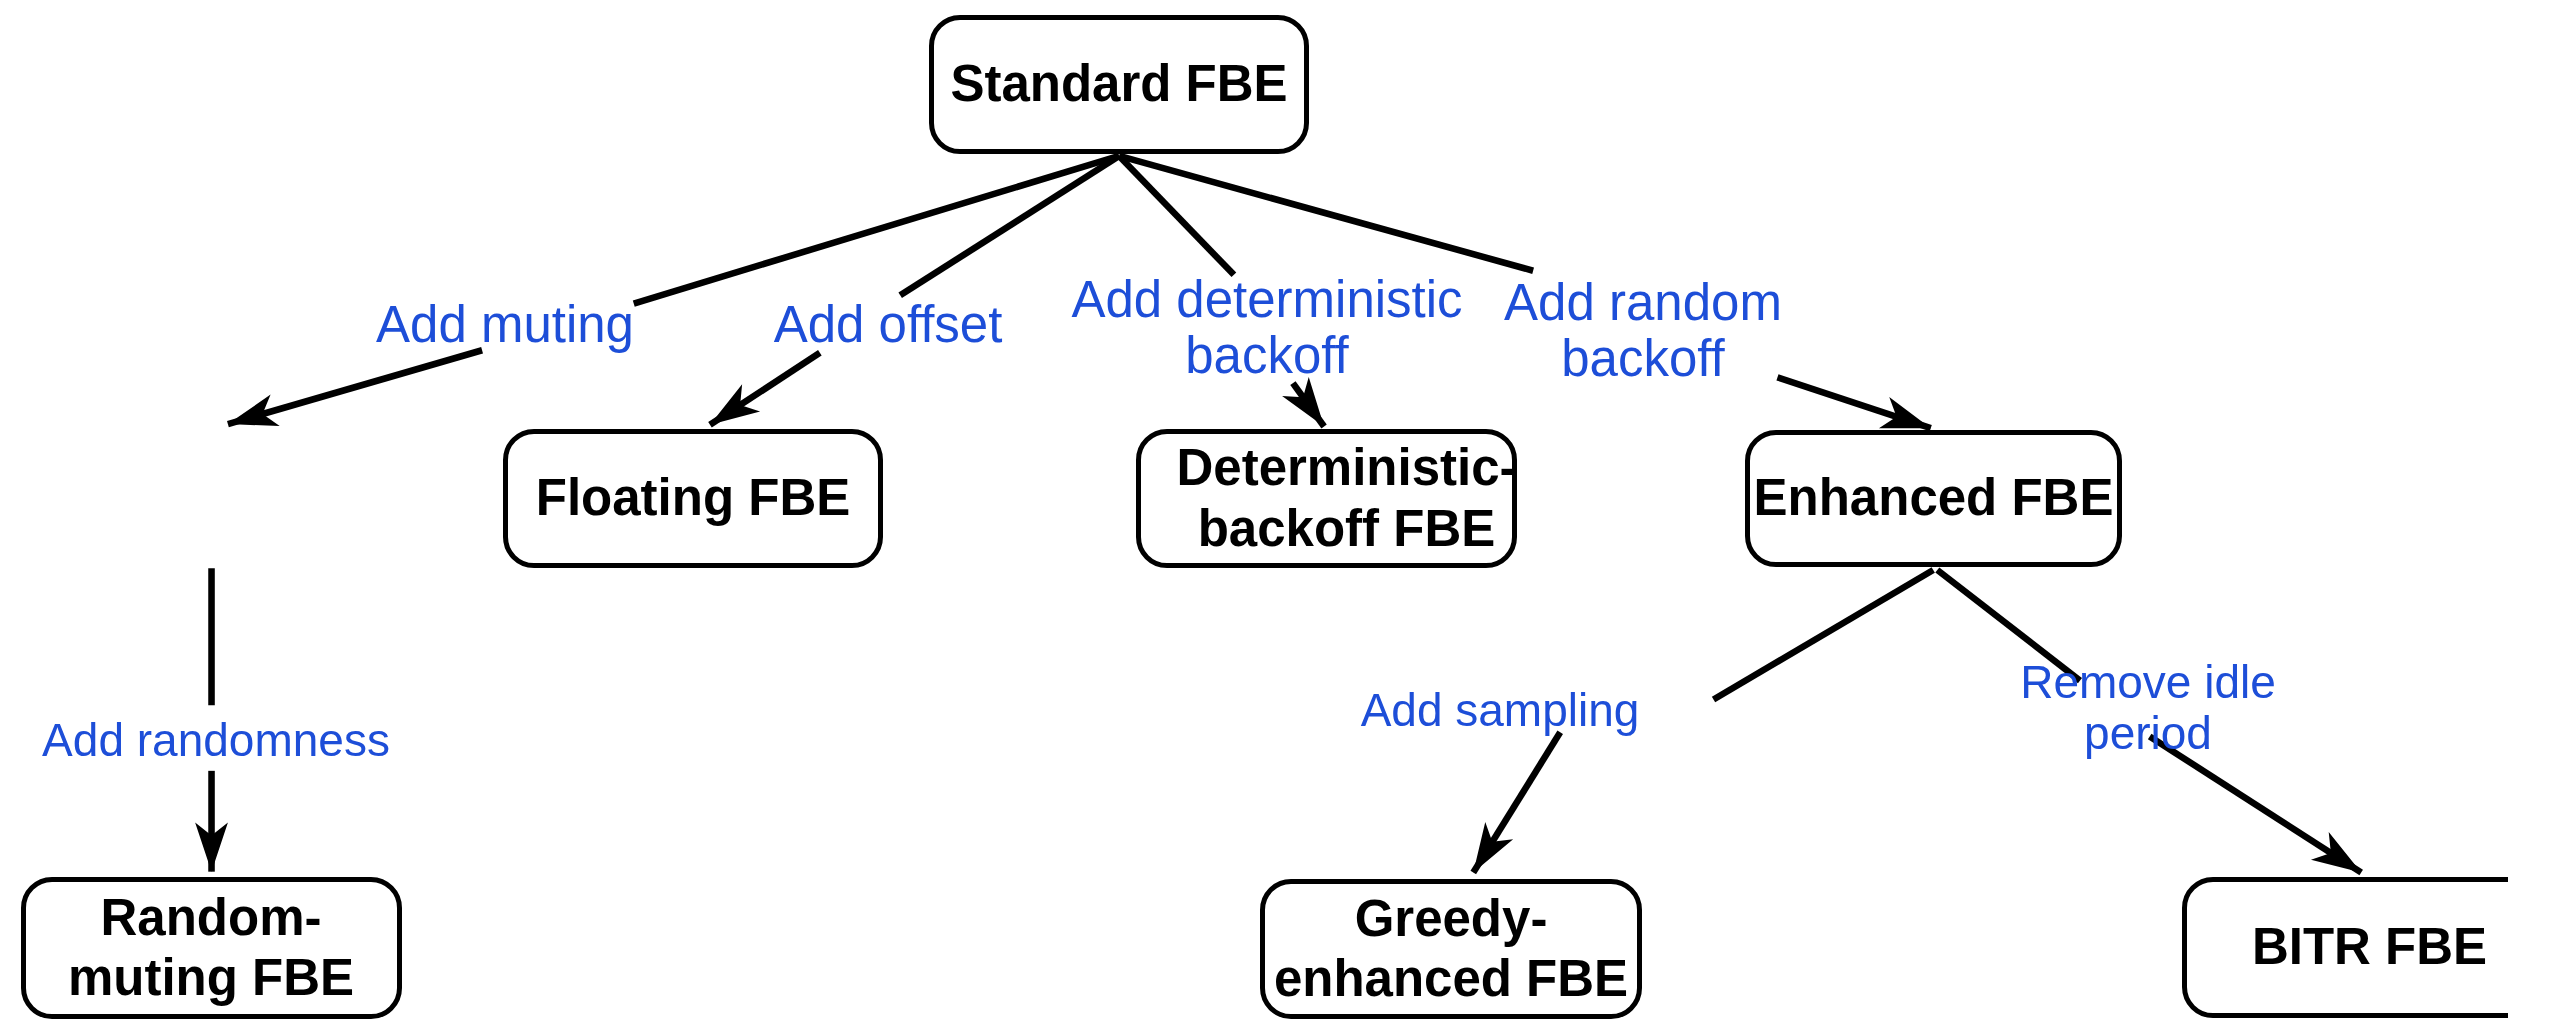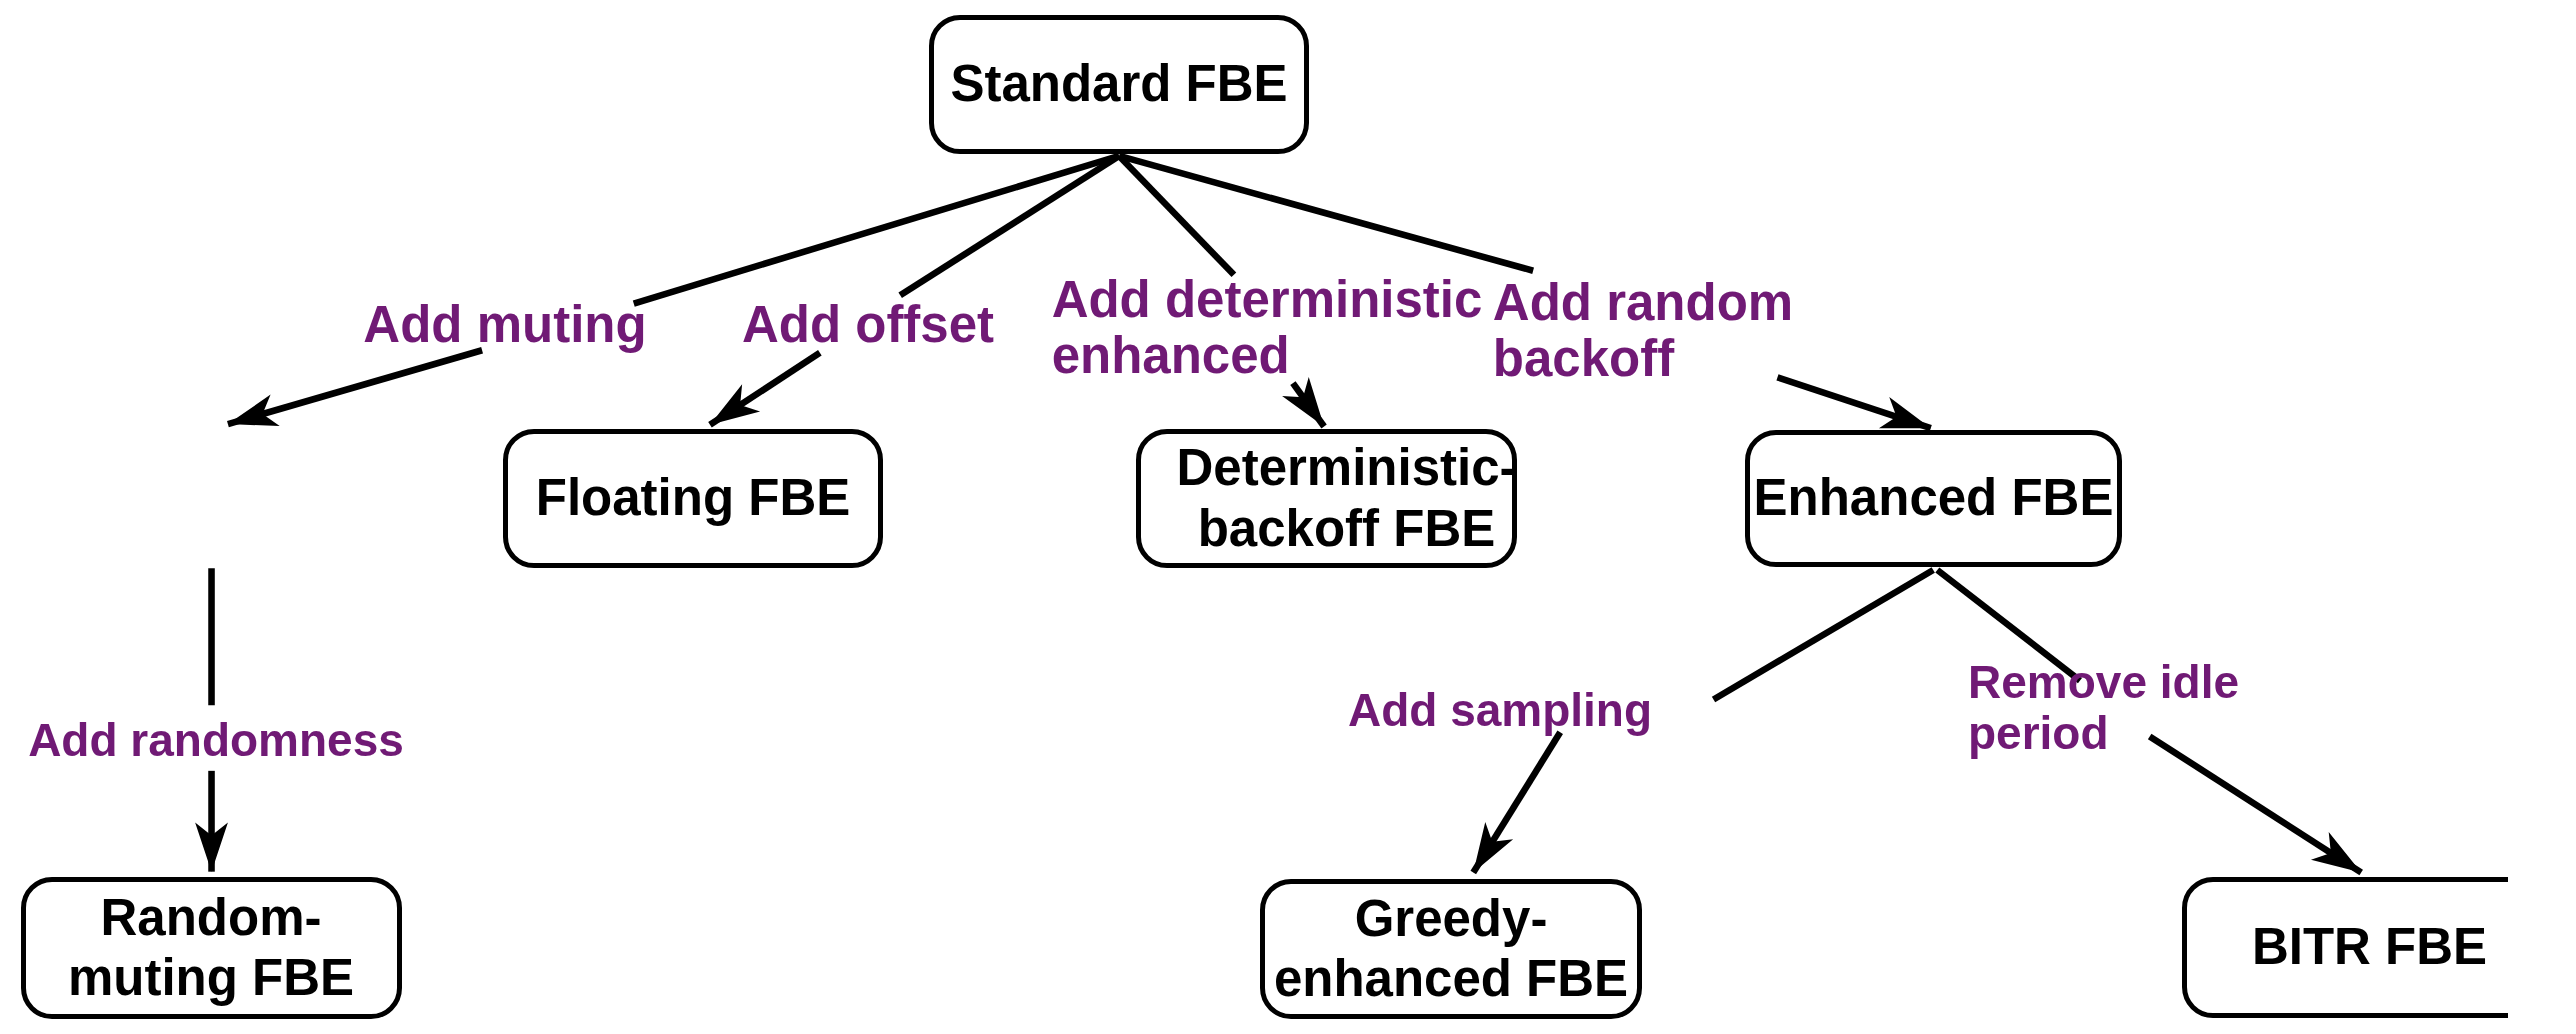--- a/index.html
+++ b/index.html
@@ -39,41 +39,41 @@
     text-align: center;
     font-weight: bold;
     font-size: 51px;
     line-height: 1.18;
     color: #000000;
     white-space: pre-line;
   }
   .edge-label {
     position: absolute;
     transform: translate(-50%, -50%);
-    text-align: left;
-    font-weight: bold;
-    color: #701a75;
+    text-align: center;
+    font-weight: normal;
+    color: #1d4ed8;
     white-space: pre-line;
   }
   .lbl-lg { font-size: 51px; line-height: 1.1; }
   .lbl-sm { font-size: 46px; line-height: 1.1; }
 
   
   .node-standard      { left: 929px; top: 14.8px;   width: 380px; height: 139px; }
   .node-fixed         { left: 20.5px;   top: 429px;  width: 381px; height: 139px; }
   .node-floating      { left: 503px;  top: 429px;  width: 380px; height: 139px; }
   .node-deterministic { left: 1136px; top: 429px;  width: 381px; height: 139px; padding-left: 40px; }
   .node-enhanced      { left: 1745px; top: 430px;  width: 377px; height: 137px; }
   .node-random        { left: 20.5px;   top: 877px; width: 381px; height: 142px; }
   .node-greedy        { left: 1260px; top: 879px; width: 382px; height: 140px; }
   .node-bitr          { left: 2182px; top: 877px; width: 375px; height: 141px; }
 
   
   .el-muting      { left: 505px;  top: 325px; }
-  .el-offset      { left: 868px; top: 325px; }
+  .el-offset      { left: 888px; top: 325px; }
   .el-detbackoff  { left: 1267px; top: 328px; }
   .el-rndbackoff  { left: 1643px; top: 331px; }
   .el-randomness  { left: 216px;  top: 740px; }
   .el-sampling    { left: 1500px; top: 710px; }
   .el-removeidle  { left: 2148px; top: 708px; }
 </style>
 </head>
 <body>
 
 <div class="canvas">
@@ -114,21 +114,21 @@
   <div class="node node-enhanced">Enhanced FBE</div>
   <div class="node node-random">Random-
 muting FBE</div>
   <div class="node node-greedy">Greedy-
 enhanced FBE</div>
   <div class="node node-bitr">BITR FBE</div>
 
   <div class="edge-label lbl-lg el-muting">Add muting</div>
   <div class="edge-label lbl-lg el-offset">Add offset</div>
   <div class="edge-label lbl-lg el-detbackoff">Add deterministic
-enhanced</div>
+backoff</div>
   <div class="edge-label lbl-lg el-rndbackoff">Add random
 backoff</div>
   <div class="edge-label lbl-sm el-randomness">Add randomness</div>
   <div class="edge-label lbl-sm el-sampling">Add sampling</div>
   <div class="edge-label lbl-sm el-removeidle">Remove idle period</div>
 
 </div>
 
 
 </body></html>

